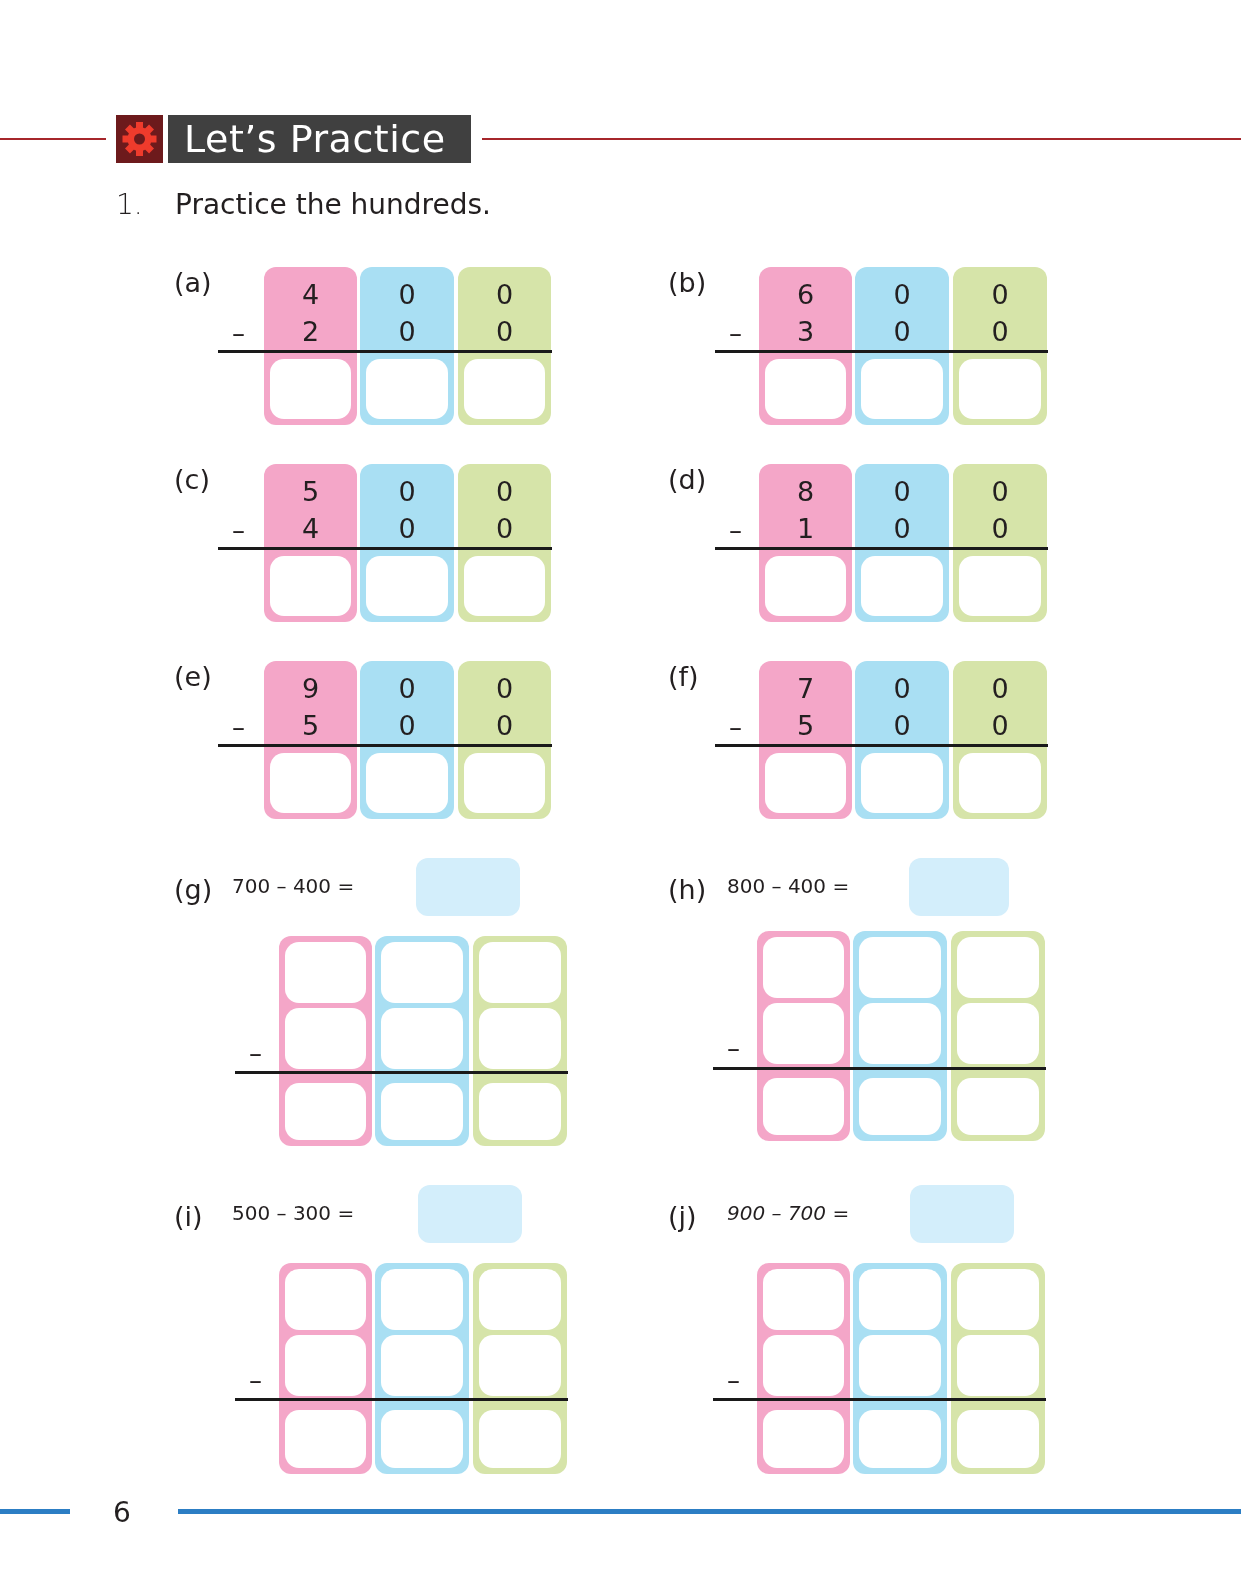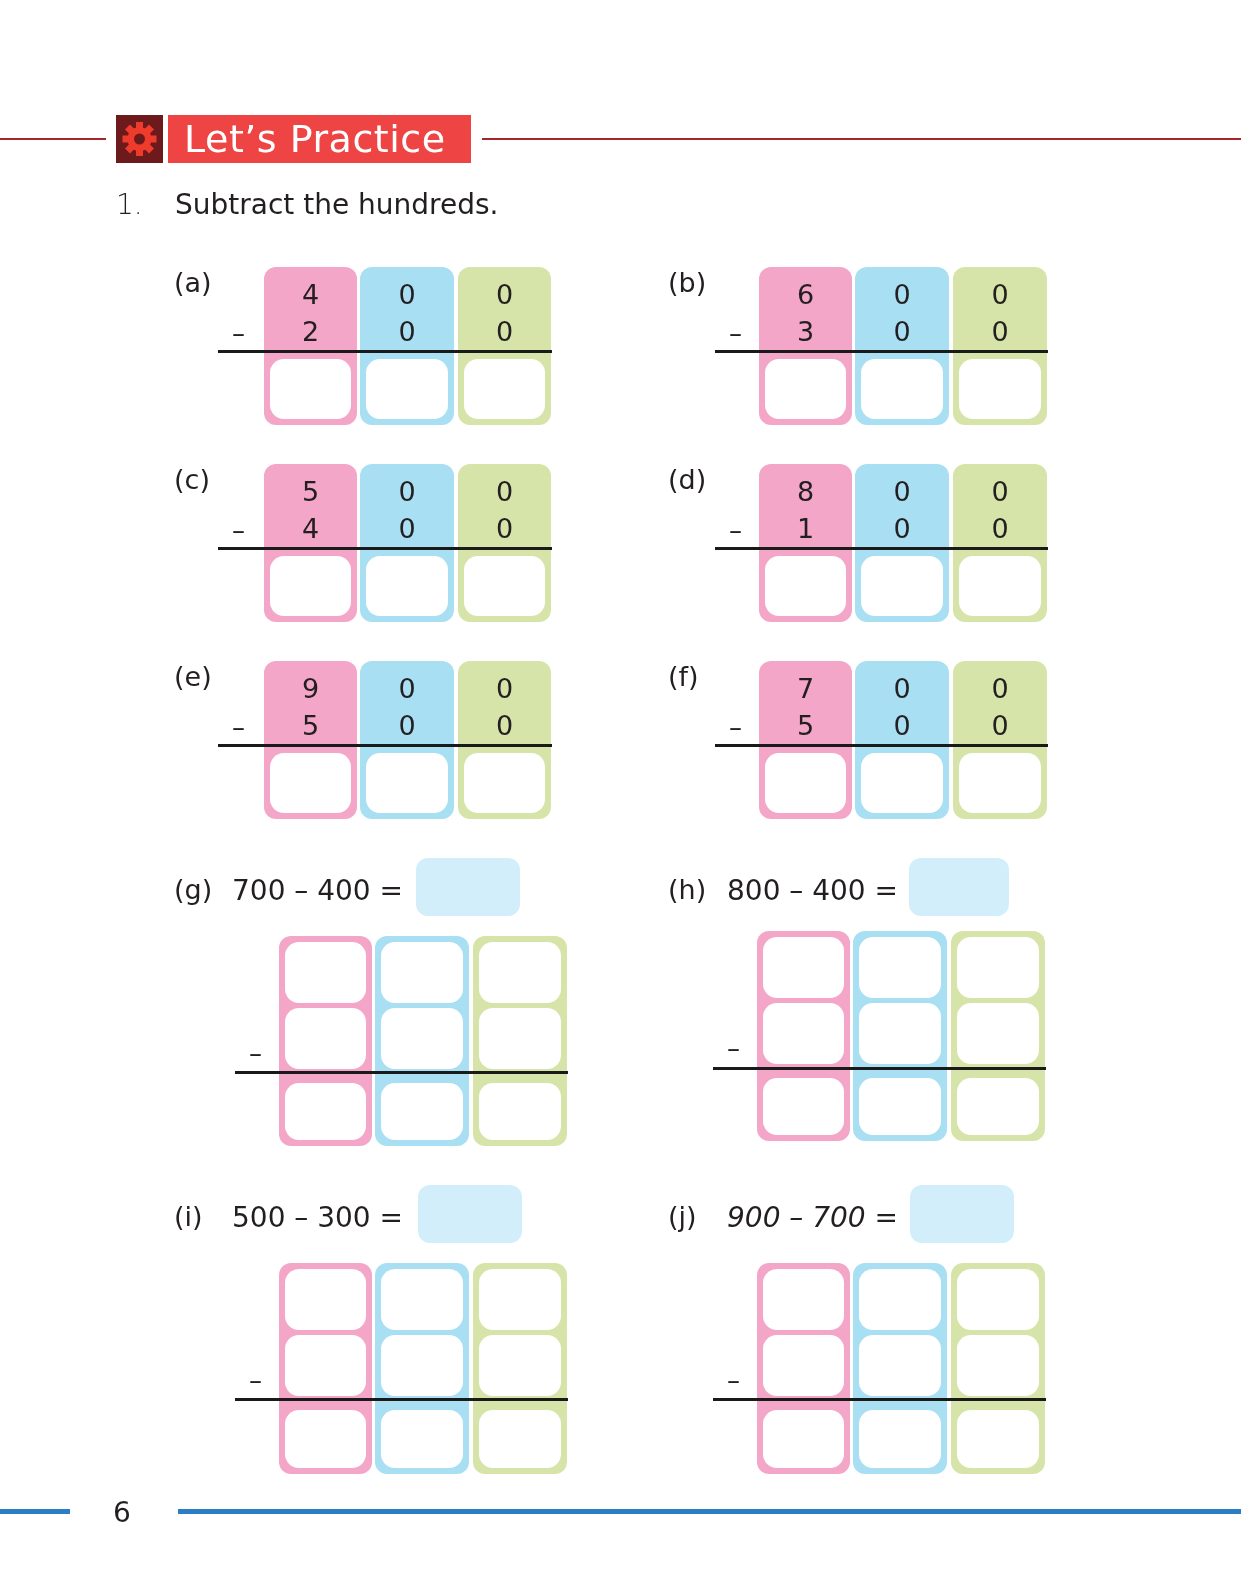--- a/index.html
+++ b/index.html
@@ -2,39 +2,39 @@
 <html><head>
 <meta charset="utf-8">
 <style>
   html, body { margin: 0; padding: 0; background: #ffffff; }
   body { width: 1241px; height: 1595px; position: relative; overflow: hidden;
          font-family: "DejaVu Sans", sans-serif; color: #231f20; }
 
   
   .hdr-line { position: absolute; height: 2px; background: #a6262b; top: 138px; }
   .gear-box { position: absolute; left: 116px; top: 115px; width: 47px; height: 48px; background: #6d1a1c; }
-  .title-box { position: absolute; left: 168px; top: 115px; width: 303px; height: 48px; background: #ef4444;
+  .title-box { position: absolute; left: 168px; top: 115px; width: 303px; height: 48px; background: #404040;
                color: #fff; font-size: 38px; line-height: 48px; padding-left: 16px; box-sizing: border-box;
                font-family: "DejaVu Sans", sans-serif; letter-spacing: 0.5px; }
   .q-num { position: absolute; left: 116px; top: 188px; font-size: 28px; font-weight: 300; }
   .q-text { position: absolute; left: 175px; top: 188px; font-size: 28px; }
 
   .label { position: absolute; font-size: 27px; color: #231f20; }
   .minus { position: absolute; font-size: 26px; color: #231f20; }
   .rule { position: absolute; height: 3px; background: #1a1a1a; z-index: 3; }
 
   
   .col { position: absolute; border-radius: 12px; }
   .pink { background: #f4a6c8; }
   .blue { background: #a9dff3; }
   .green { background: #d6e4a9; }
   .digit { position: absolute; width: 100%; text-align: center; font-size: 27px; color: #231f20; left: 0; }
   .ansbox { position: absolute; background: #ffffff; border-radius: 14px; }
 
-  .eq-text { position: absolute; font-size: 28px; color: #231f20; white-space: nowrap; }
+  .eq-text { position: absolute; font-size: 20px; color: #231f20; white-space: nowrap; }
   .eq-box { position: absolute; background: #d3eefb; border-radius: 12px; width: 104px; height: 58px; }
 
   
   .foot-line { position: absolute; height: 5px; background: #2c7ec4; top: 1509px; }
   .page-num { position: absolute; left: 113px; top: 1496px; font-size: 28px; color: #231f20; }
 </style>
 </head>
 <body>
 
 <div class="hdr-line" style="left:0; width:106px;"></div>
@@ -47,21 +47,21 @@
       <rect x="-3.5" y="-17" width="7" height="34" transform="rotate(90)"></rect>
       <rect x="-3.5" y="-17" width="7" height="34" transform="rotate(135)"></rect>
       <circle r="12"></circle>
     </g>
     <circle cx="23.5" cy="24" r="5.5" fill="#6d1a1c"></circle>
   </svg>
 </div>
 <div class="title-box">Let’s Practice</div>
 
 <div class="q-num">1.</div>
-<div class="q-text">Subtract the hundreds.</div>
+<div class="q-text">Practice the hundreds.</div>
 
 <div>
   <div class="label" style="left:174px; top:267px;">(a)</div>
   <div class="minus" style="left:232px; top:318px;">–</div>
   <div class="col pink" style="left:264px; top:267px; width:93px; height:158px;">
     <div class="digit" style="top:12px;">4</div>
     <div class="digit" style="top:49px;">2</div>
     <div class="ansbox" style="left:6px; top:92px; width:81px; height:60px;"></div>
   </div>
   <div class="col blue" style="left:360px; top:267px; width:94px; height:158px;">

